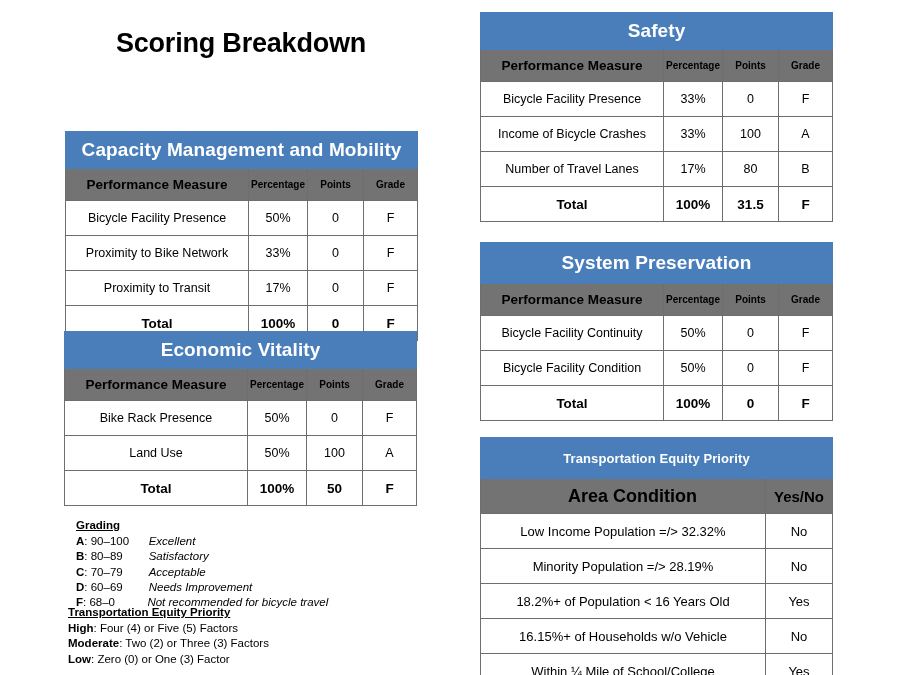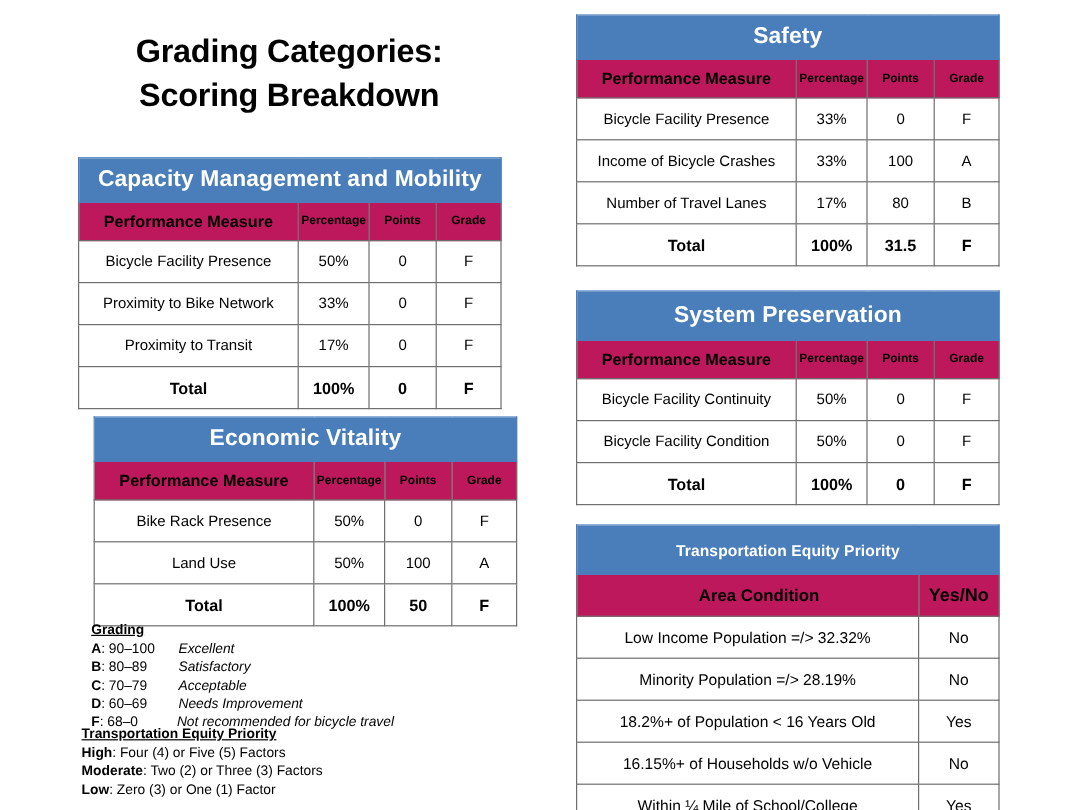--- a/index.html
+++ b/index.html
@@ -54,41 +54,41 @@
     font-size: 19px;
     font-weight: bold;
     height: 36px;
     border-color: #4a7ebb;
     letter-spacing: 0.1px;
   }
   .tbl .banner.tall td { height: 40px; }
 
   
   .tbl .colhead td {
-    background: #be185d;
+    background: #737373;
     font-weight: bold;
     height: 31px;
     text-align: center;
   }
   .tbl .colhead td.measure { font-size: 13.5px; }
   .tbl .colhead td.small   { font-size: 10px; }
   .tbl .colhead td.yesno   { font-size: 15px; }
-  .tbl .colhead td.areacond{ font-size: 14px; padding-left: 19px; }
+  .tbl .colhead td.areacond{ font-size: 18px; padding-left: 19px; }
 
   
   .tbl tbody tr td { height: 34px; font-size: 12.5px; }
   .tbl tbody tr td.num { font-size: 12.5px; }
   .tbl tr.total td { font-weight: bold; font-size: 13.5px; }
 
   
   .tbl.equity tbody tr td { height: 34px; font-size: 13px; }
 
   
   #tbl-capacity        { left: 65px;  top: 131px; width: 352px; }
-  #tbl-economic        { left: 78px;  top: 331px; width: 352px; margin-top: 16px; }
+  #tbl-economic        { left: 64px;  top: 331px; width: 352px; }
   #tbl-safety          { left: 480px; top: 12px;  width: 352px; }
   #tbl-system          { left: 480px; top: 242px; width: 352px; }
   #tbl-equity          { left: 480px; top: 437px; width: 352px; }
 
   
   .legend {
     position: absolute;
     font-size: 11.5px;
     line-height: 1.32;
   }
@@ -103,21 +103,20 @@
   }
   .legend .row { display: block; white-space: nowrap; }
   .legend .k { font-weight: bold; }
   .legend .range { display: inline-block; width: 58px; }
   .legend .desc { font-style: italic; }
 </style>
 </head>
 <body>
 
 <div id="page-title">
-  <span class="line">Grading Categories:</span>
   <span class="line">Scoring Breakdown</span>
 </div>
 
 <table class="tbl" id="tbl-capacity">
   <colgroup>
       <col style="width:183px">
       <col style="width:59px">
       <col style="width:56px">
       <col style="width:54px">
     </colgroup>
@@ -320,14 +319,14 @@
   <span class="row"><span class="k">B</span>: <span class="range">80–89</span><span class="desc">Satisfactory</span></span>
   <span class="row"><span class="k">C</span>: <span class="range">70–79</span><span class="desc">Acceptable</span></span>
   <span class="row"><span class="k">D</span>: <span class="range">60–69</span><span class="desc">Needs Improvement</span></span>
   <span class="row"><span class="k">F</span>: <span class="range">68–0</span><span class="desc">Not recommended for bicycle travel</span></span>
 </div>
 
 <div class="legend" id="legend-equity">
   <span class="heading">Transportation Equity Priority</span>
   <span class="row"><span class="k">High</span>: <span>Four (4) or Five (5) Factors</span></span>
   <span class="row"><span class="k">Moderate</span>: <span>Two (2) or Three (3) Factors</span></span>
-  <span class="row"><span class="k">Low</span>: <span>Zero (3) or One (1) Factor</span></span>
+  <span class="row"><span class="k">Low</span>: <span>Zero (0) or One (3) Factor</span></span>
 </div>
 
 </body></html>

